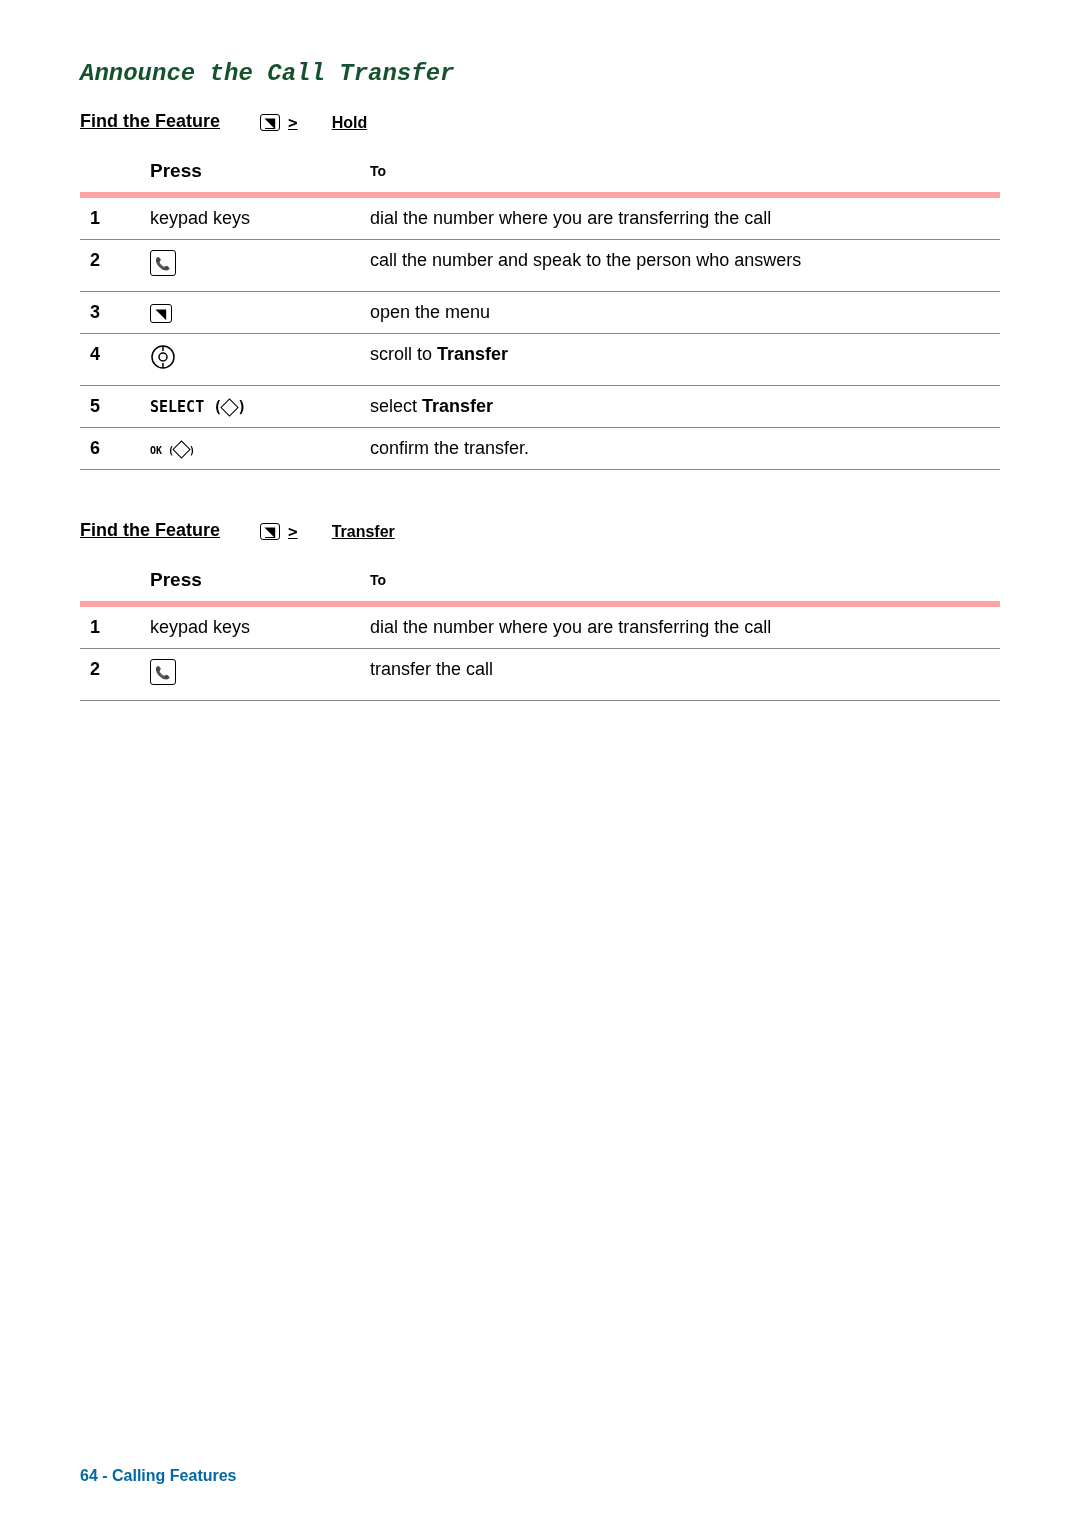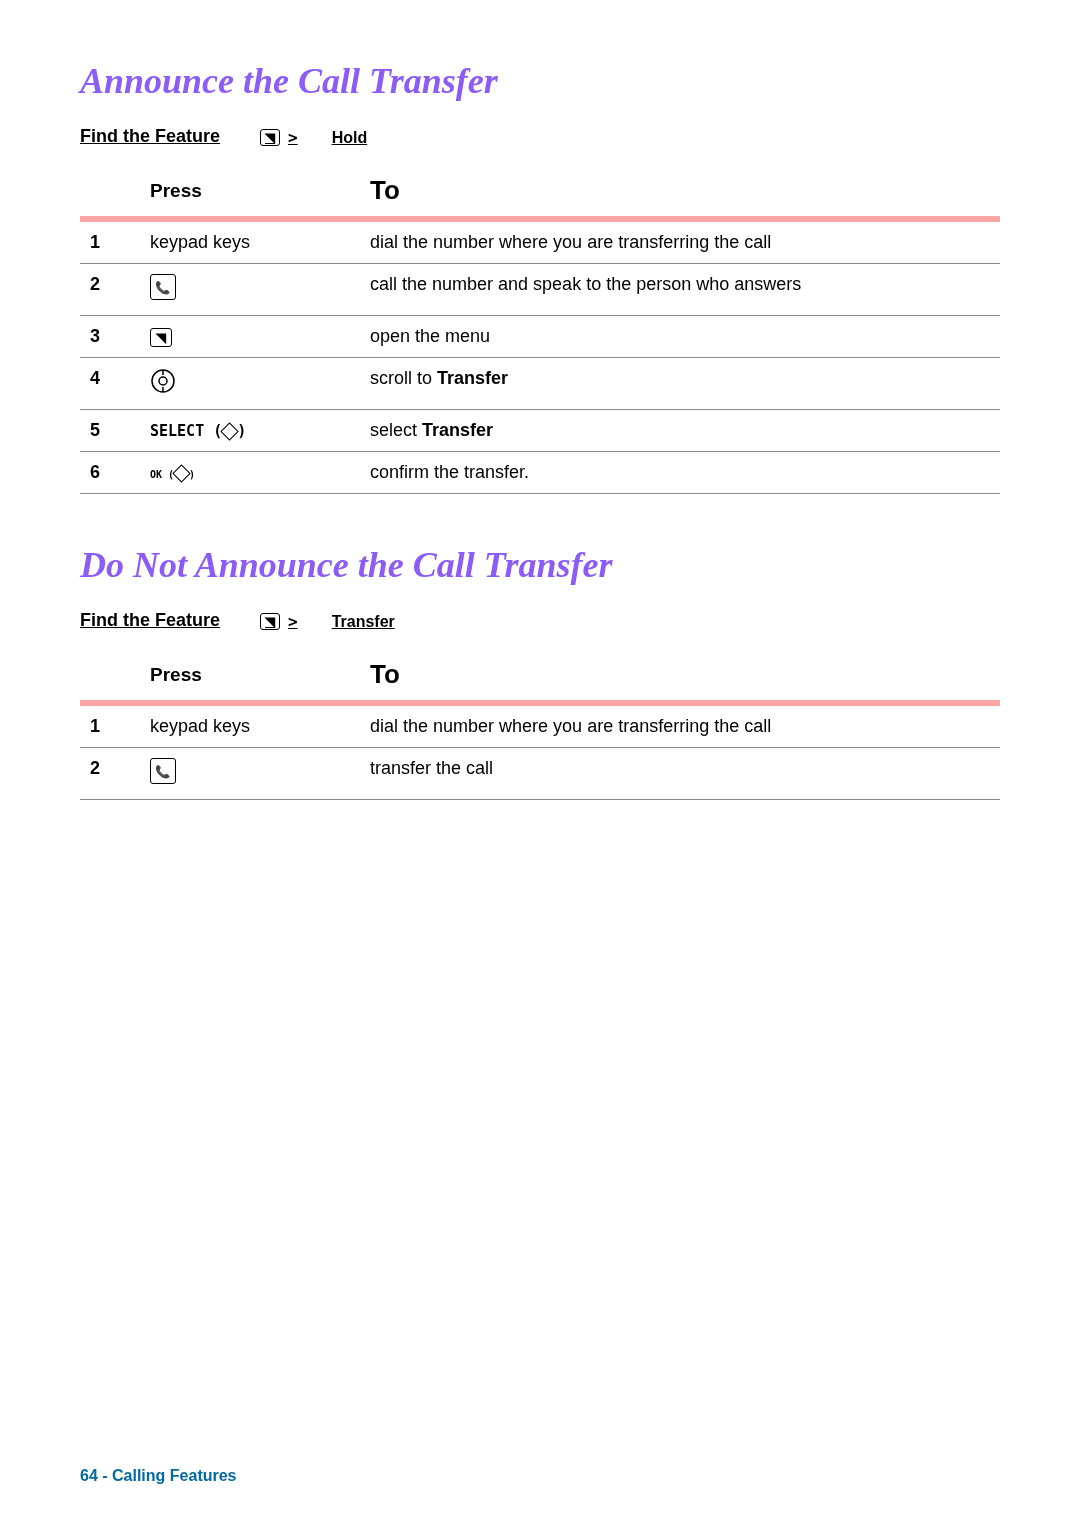--- a/index.html
+++ b/index.html
@@ -13,26 +13,26 @@
       font-family: Arial, Helvetica, sans-serif;
       font-size: 18px;
       color: #000000;
       width: 1080px;
       min-height: 1525px;
       padding: 60px 80px 60px 80px;
       position: relative;
     }
 
     .section-title {
-      font-family: Liberation Serif, serif;
-      font-size: 36px;
+      font-family: Liberation Mono, monospace;
+      font-size: 24px;
       font-weight: bold;
       font-style: italic;
       margin-bottom: 24px;
-      color: #8b5cf6;
+      color: #14532d;
     }
 
     .feature-row {
       display: flex;
       align-items: flex-end;
       margin-bottom: 20px;
       font-size: 18px;
       font-weight: bold;
       text-decoration: underline;
     }
@@ -134,21 +134,21 @@
       font-size: 16px;
       font-weight: bold;
       color: #0369a1;
     }
 
     .section-gap {
       margin-top: 50px;
     }
 
     .col-to {
-      font-size: 26px;
+      font-size: 14px;
       font-weight: bold;
     }
 
     .col-press {
       font-size: 19px;
       font-weight: bold;
     }
   </style>
 </head>
 <body>
@@ -225,21 +225,20 @@
       <td>6</td>
       <td>
         <span class="ok-label">OK (</span><span style="display:inline-block; width:13px; height:13px; border:1.5px solid #000; transform:rotate(45deg); vertical-align:middle; margin:0 1px;"></span><span class="ok-label">)</span>
       </td>
       <td>confirm the transfer.</td>
     </tr>
   </tbody>
 </table>
 
 <div class="section-gap">
-  <h1 class="section-title">Do Not Announce the Call Transfer</h1>
 
   <div class="feature-row">
     <span class="feature-label">Find the Feature</span>
     <span class="feature-value">
       <span class="menu-icon">◥</span>
       <span>&gt;</span>
       <span class="bold-label">Transfer</span>
     </span>
   </div>
 

